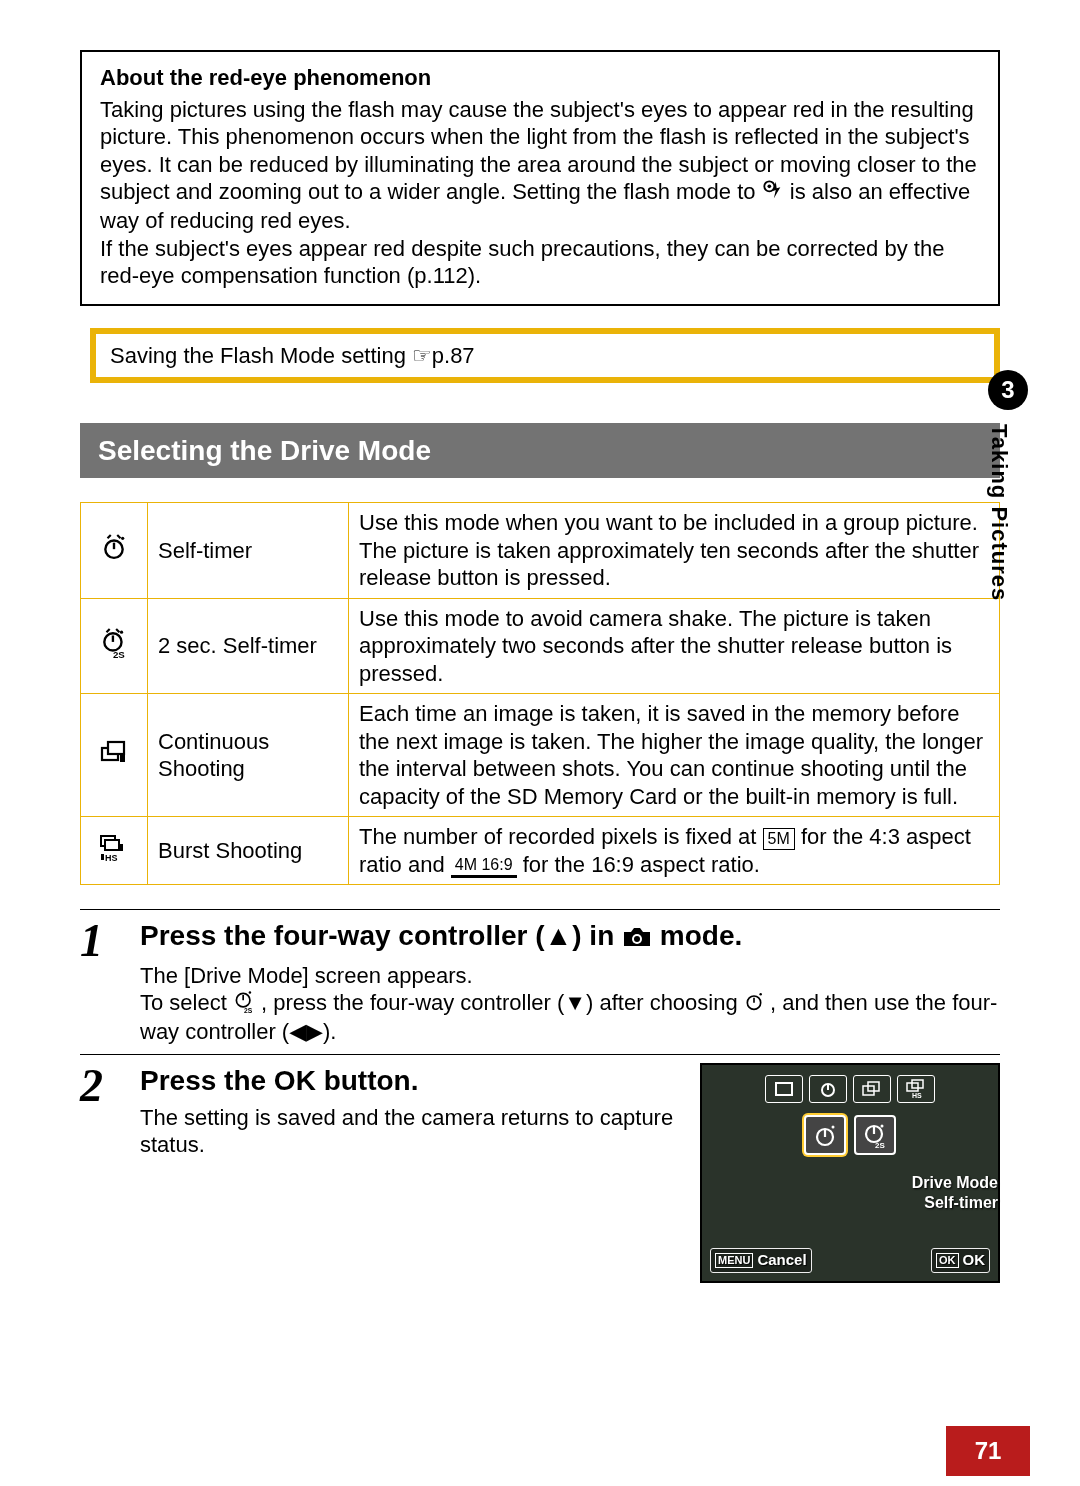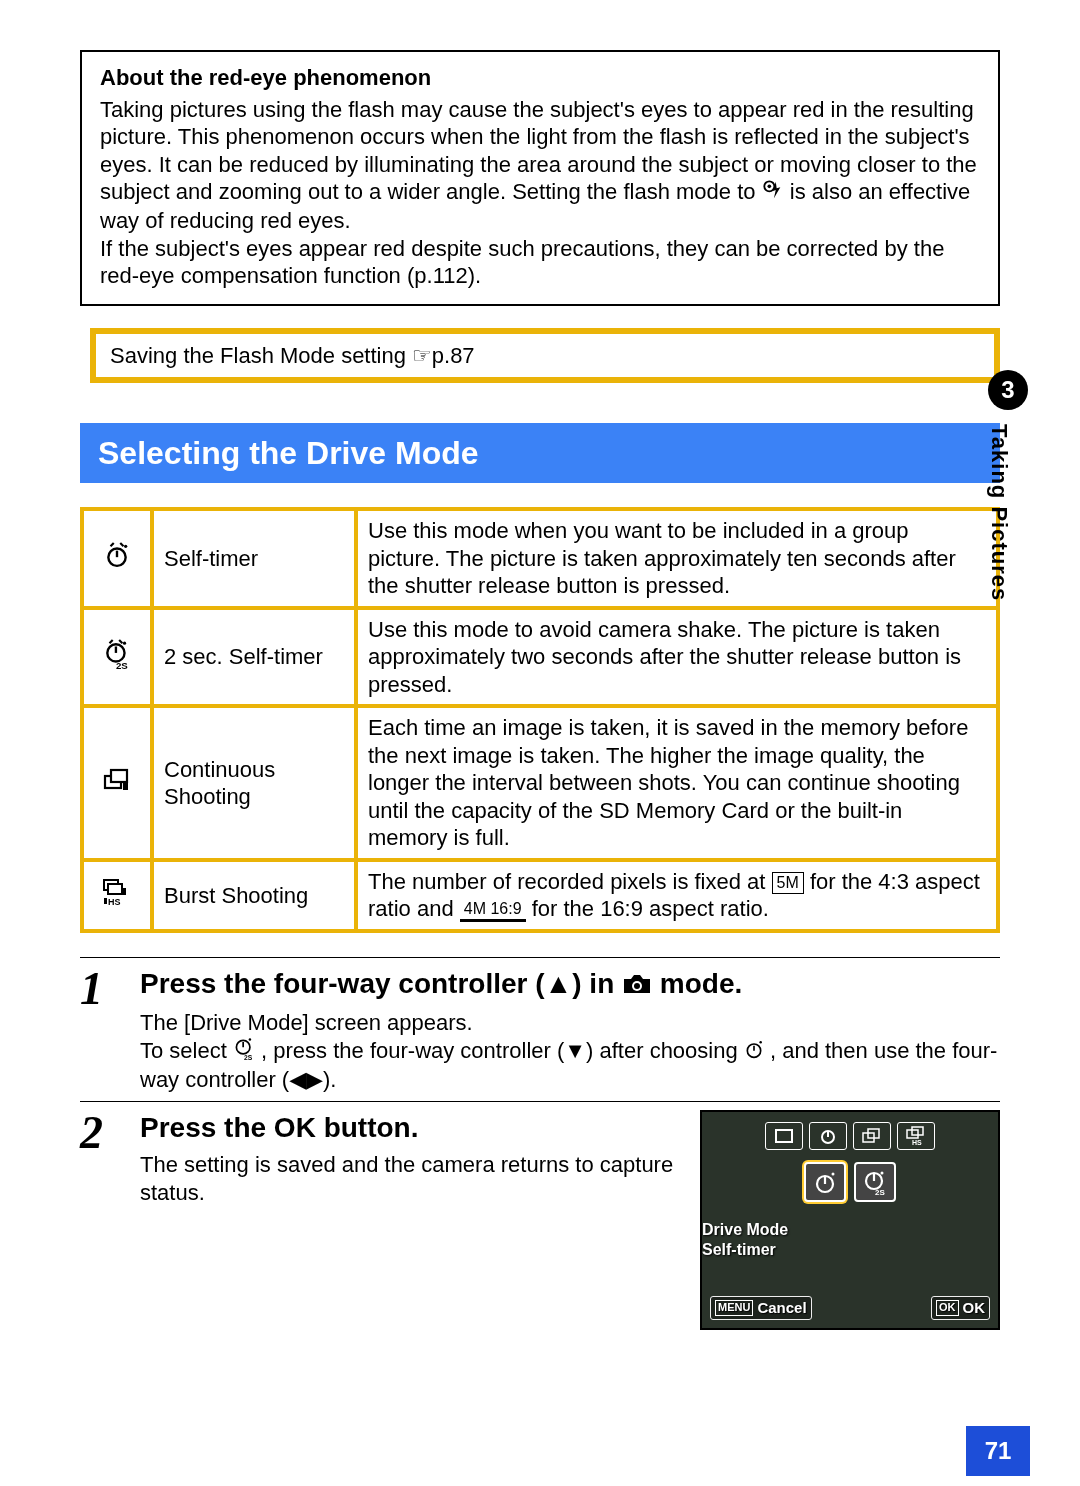--- a/index.html
+++ b/index.html
@@ -3,43 +3,43 @@
 <meta charset="utf-8">
 <style>
   html,body{margin:0;padding:0;background:#000;font-family:Arial,Helvetica,sans-serif;}
   .page{background:#fff;width:1080px;height:1486px;position:relative;box-sizing:border-box;}
   .sheet{position:absolute;left:50px;top:10px;right:50px;bottom:10px;background:#fff;}
   .content{padding:40px 30px 0 30px;font-size:22px;line-height:1.25;color:#000;}
   .box{border:2px solid #000;padding:12px 18px 14px 18px;margin-bottom:22px;}
   .box-title{font-weight:bold;margin-bottom:4px;}
   .inline-icon{display:inline-block;vertical-align:middle;}
   .small-box{border:6px solid #eab308;padding:8px 14px;margin-bottom:40px;margin-left:10px;}
-  .section-bar{background:#3b82f6;color:#fff;font-size:32px;font-weight:bold;padding:10px 18px;margin-bottom:24px;}
+  .section-bar{background:#737373;color:#fff;font-size:28px;font-weight:bold;padding:10px 18px;margin-bottom:24px;}
   table.modes{border-collapse:collapse;width:100%;margin-bottom:24px;font-size:22px;}
-  table.modes td{border:4px solid #eab308;padding:6px 10px;vertical-align:middle;margin-top:32px;}
+  table.modes td{border:1px solid #eab308;padding:6px 10px;vertical-align:middle;margin-top:32px;}
   table.modes td.icon{width:46px;text-align:center;}
   table.modes td.name{width:180px;}
   .step{display:flex;border-top:1px solid #000;padding-top:8px;margin-top:8px;}
   .step-num{font-family:Georgia,'Times New Roman',serif;font-style:italic;font-weight:bold;font-size:46px;width:60px;flex:0 0 60px;line-height:1;}
   .step-body{flex:1;}
   .step-title{font-weight:bold;font-size:28px;margin-bottom:6px;}
   .step2-row{display:flex;gap:20px;}
   .step2-text{flex:1;}
   .lcd{width:300px;height:220px;border:2px solid #000;background:#2a332a;position:relative;color:#fff;font-size:16px;font-weight:bold;box-sizing:border-box;}
   .lcd-top{position:absolute;top:10px;left:0;right:0;display:flex;gap:6px;justify-content:center;}
   .lcd-top span{border:1px solid #fff;padding:2px 5px;border-radius:3px;display:inline-flex;align-items:center;justify-content:center;min-width:26px;min-height:22px;}
   .lcd-sel{position:absolute;top:50px;left:0;right:0;display:flex;gap:8px;justify-content:center;}
   .lcd-sel span{background:#444;border:2px solid #fff;border-radius:4px;width:38px;height:36px;display:inline-flex;align-items:center;justify-content:center;}
-  .lcd-mid{position:absolute;top:108px;left:0;right:0;text-align:left;text-shadow:1px 1px 2px #000;line-height:1.25;}
+  .lcd-mid{position:absolute;top:108px;left:0;right:0;text-align:right;text-shadow:1px 1px 2px #000;line-height:1.25;}
   .lcd-bot{position:absolute;bottom:8px;left:8px;right:8px;display:flex;justify-content:space-between;font-size:15px;}
   .lcd-btn{background:rgba(0,0,0,.3);padding:2px 4px;border-radius:3px;border:1px solid #eee;display:inline-flex;align-items:center;gap:4px;text-shadow:1px 1px 1px #000;}
   .tab{position:absolute;right:0;top:360px;width:44px;}
   .circ{width:40px;height:40px;border-radius:50%;background:#000;color:#fff;display:flex;align-items:center;justify-content:center;font-size:24px;font-weight:bold;margin:0 auto 14px;}
   .vtab{writing-mode:vertical-rl;text-orientation:mixed;font-size:22px;font-weight:bold;letter-spacing:1px;text-align:left;}
-  .pg{position:absolute;right:0;bottom:0;width:64px;height:50px;background:#1d4ed8;color:#fff;font-weight:bold;display:flex;align-items:center;justify-content:center;font-size:24px;}
+  .pg{position:absolute;right:0;bottom:0;width:84px;height:50px;background:#b91c1c;color:#fff;font-weight:bold;display:flex;align-items:center;justify-content:center;font-size:24px;}
   .pixbox{display:inline-flex;align-items:center;border:1.5px solid #000;padding:0 4px;font-size:16px;font-weight:normal;height:20px;vertical-align:middle;}
   .pixbox.under{border-bottom:3px solid #000;border-top:none;border-left:none;border-right:none;}
   .bold-ok{font-weight:bold;font-family:Arial;}
   svg{overflow:visible;}
 </style>
 </head>
 <body>
 
 <div class="page">
   <div class="sheet">

